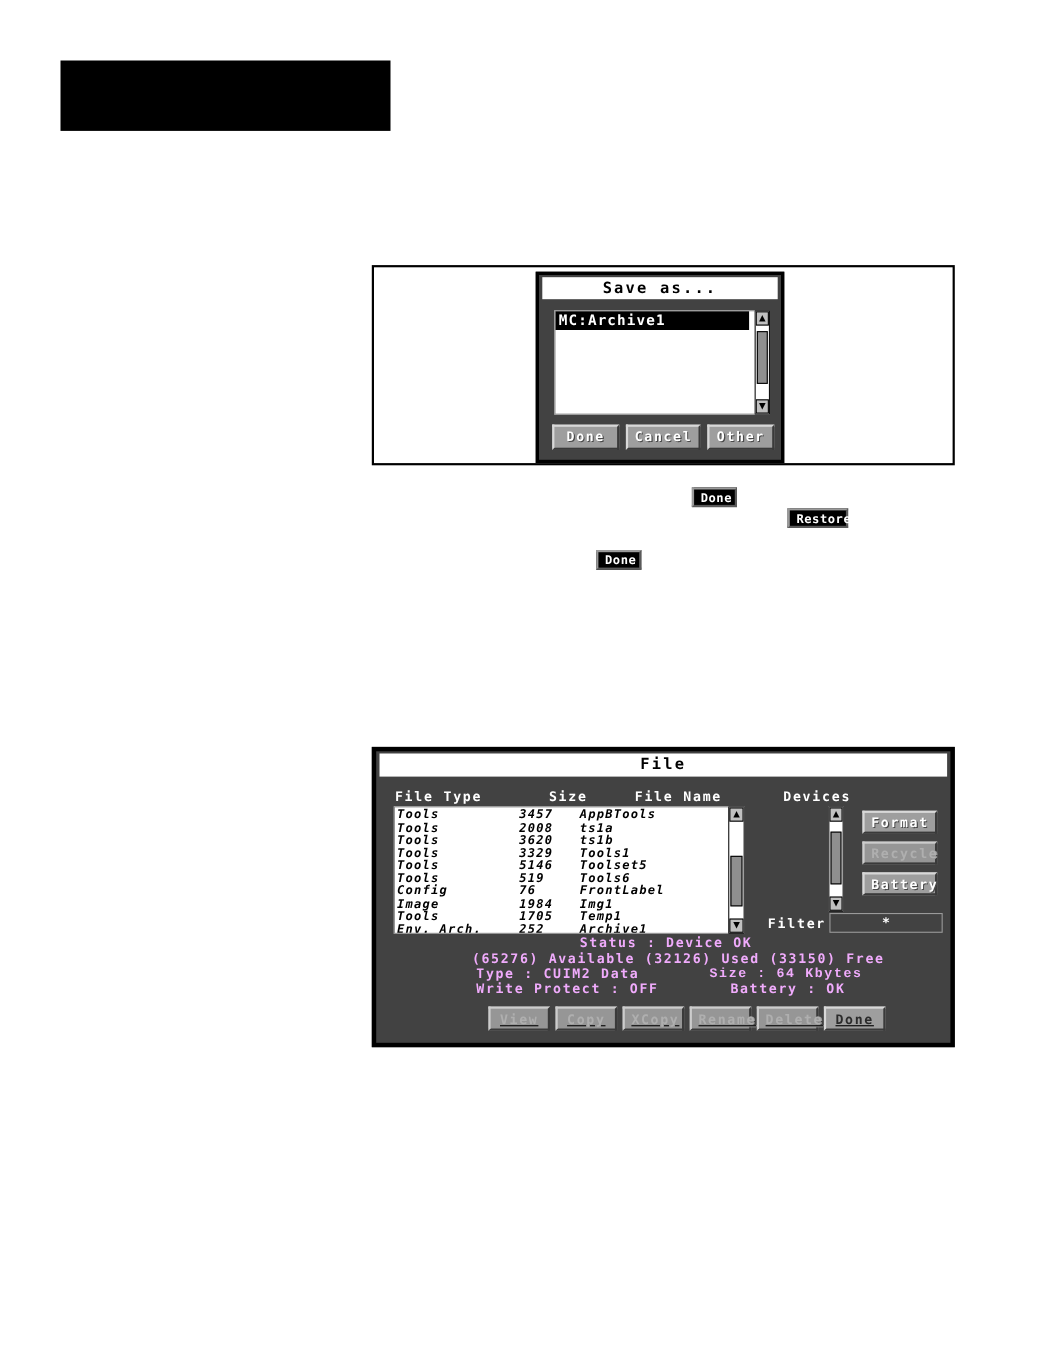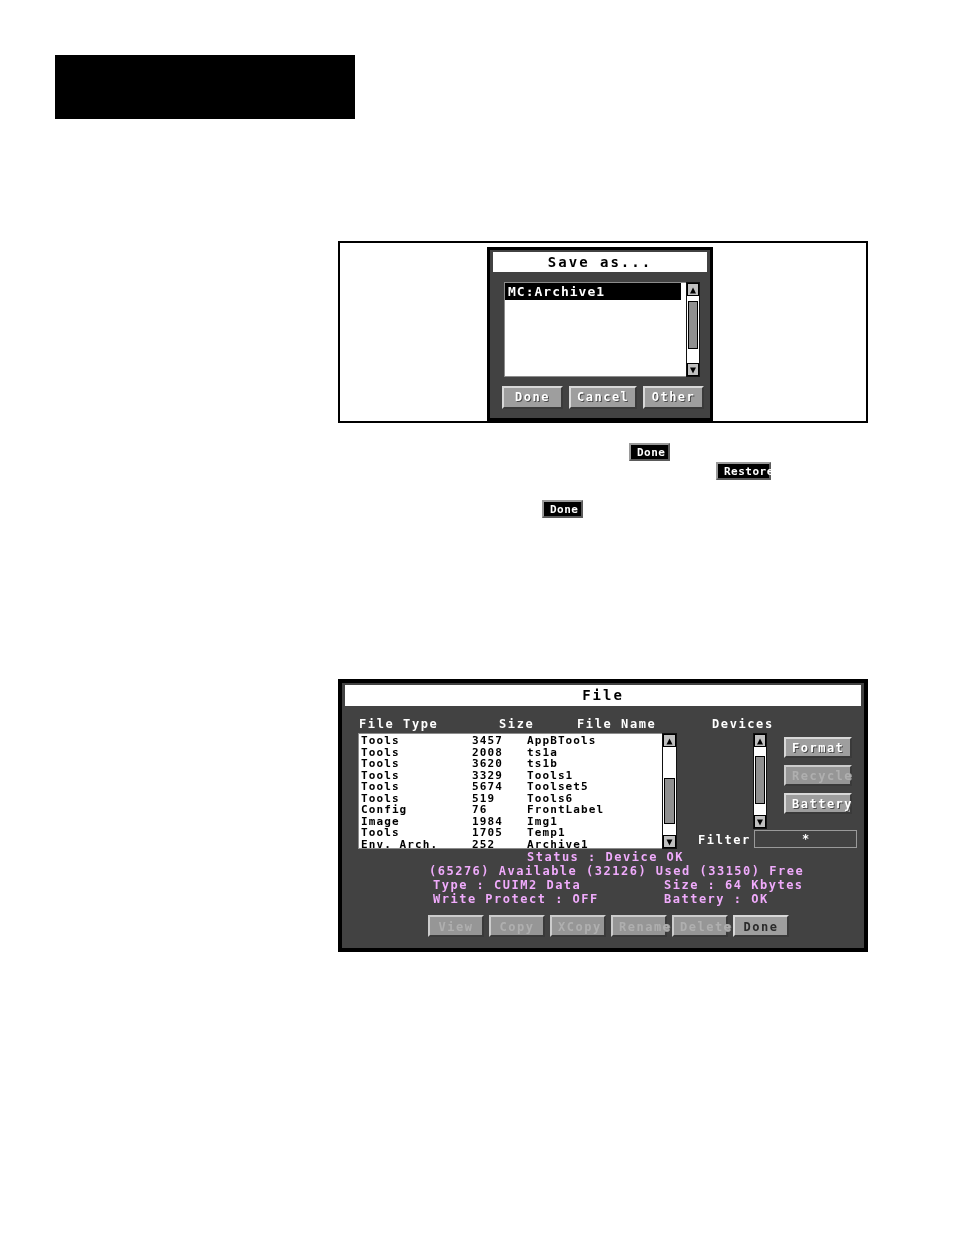--- a/index.html
+++ b/index.html
@@ -236,20 +236,21 @@
     overflow: hidden;
   }
   .fl-row {
     position: relative;
     height: 11.5px;
     font-size: 11px;
     font-weight: bold;
     letter-spacing: 1.1px;
     color: #000000;
     white-space: nowrap;
+    font-style: italic;
   }
   .fl-row .c-type {
     position: absolute; left: 2px; top: 0;
   }
   .fl-row .c-size {
     position: absolute; left: 113px; top: 0; width: 60px; 
   }
   .fl-row .c-name {
     position: absolute; left: 168px; top: 0;
   }
@@ -308,31 +309,32 @@
     position: absolute;
     color: #f0abfc;
     font-size: 12px;
     font-weight: bold;
     letter-spacing: 1.5px;
     white-space: nowrap;
   }
   #st-status    { left: 185px; top: 167px; }
   #st-mem       { left: 87px;  top: 181px; }
   #st-type      { left: 91px;  top: 195px; }
-  #st-size      { left: 322px; top: 195px; }
+  #st-size      { left: 303px; top: 195px; font-family: Liberation Mono, monospace; }
   #st-wprotect  { left: 91px;  top: 209px; }
   #st-battery   { left: 322px; top: 209px; }
 
   
   #file-btnrow {
     position: absolute;
-    left: 86px;
+    left: 102px;
     top: 232px;
     display: flex;
     gap: 5px;
+    text-decoration: underline;
   }
   #file-btnrow .pbtn { width: 56px; height: 22px; line-height: 16px; }
 </style>
 </head>
 <body>
 
 <div class="abs" id="header-bar"></div>
 
 <div class="abs" id="figure-saveas-frame">
 
@@ -389,21 +391,21 @@
         <span class="c-size">3620</span>
         <span class="c-name">ts1b</span>
       </div>
       <div class="fl-row">
         <span class="c-type">Tools</span>
         <span class="c-size">3329</span>
         <span class="c-name">Tools1</span>
       </div>
       <div class="fl-row">
         <span class="c-type">Tools</span>
-        <span class="c-size">5674</span>
+        <span class="c-size">5146</span>
         <span class="c-name">Toolset5</span>
       </div>
       <div class="fl-row">
         <span class="c-type">Tools</span>
         <span class="c-size">519</span>
         <span class="c-name">Tools6</span>
       </div>
       <div class="fl-row">
         <span class="c-type">Config</span>
         <span class="c-size">76</span>

